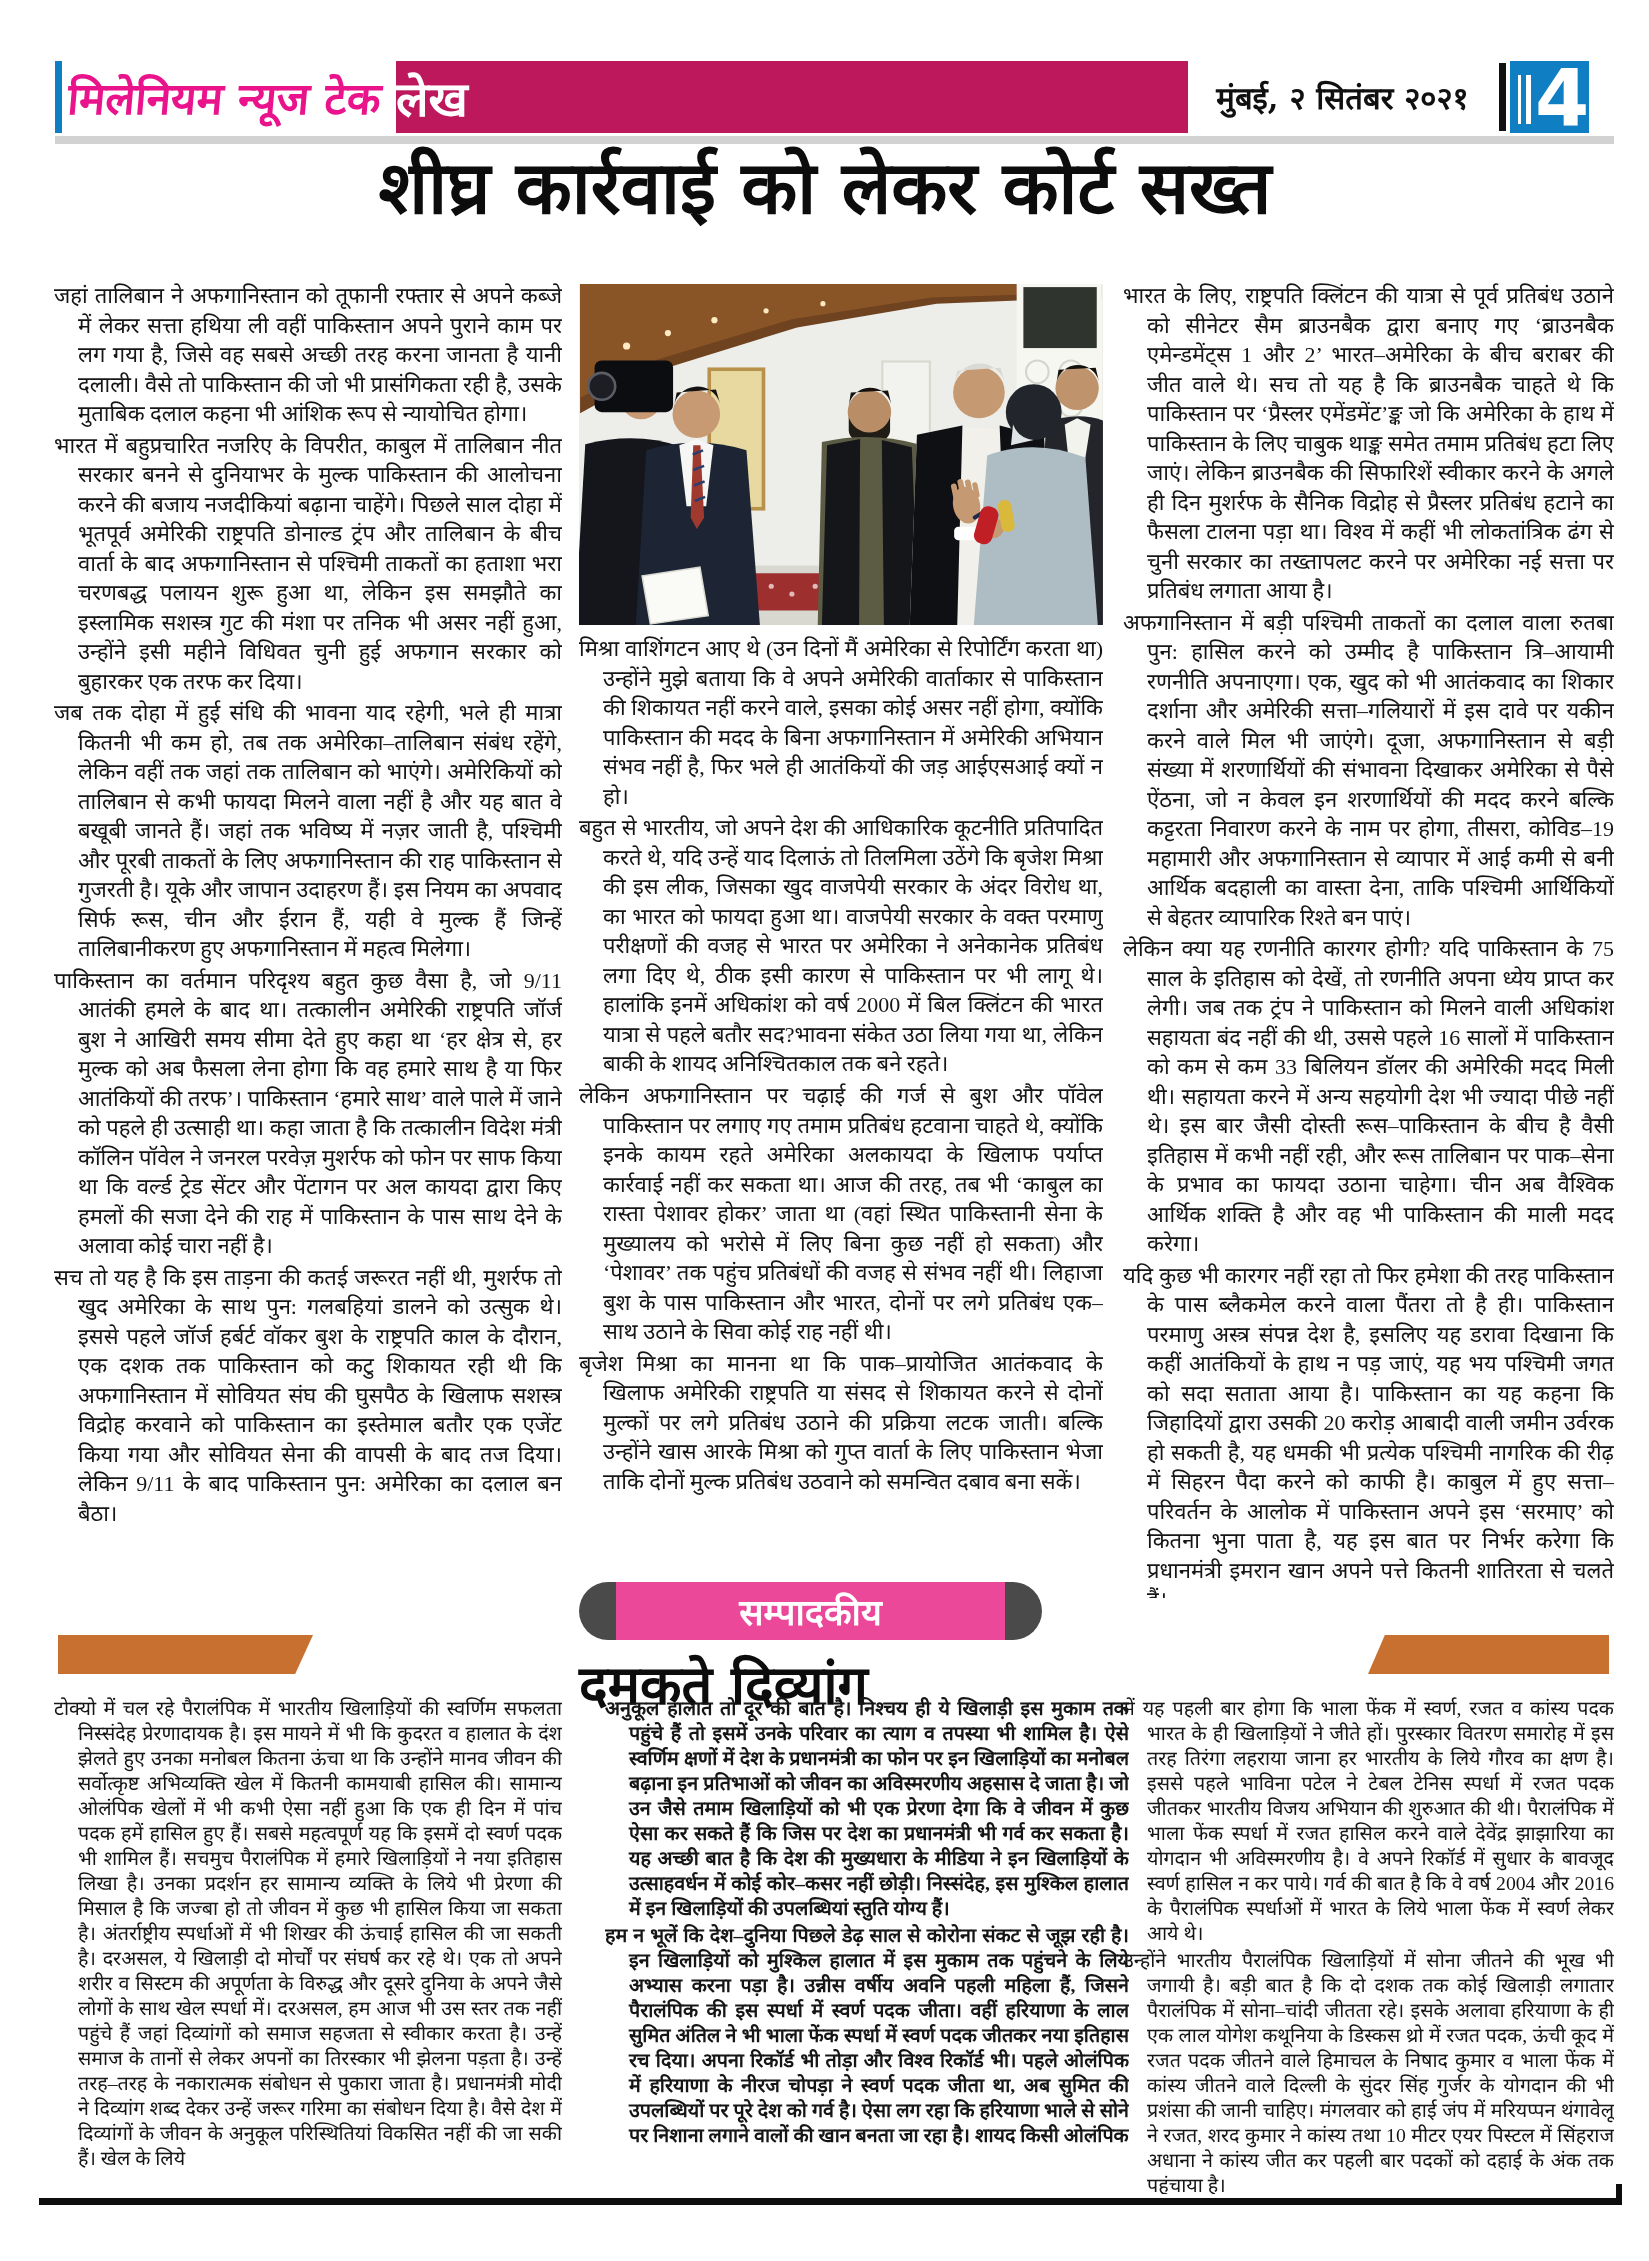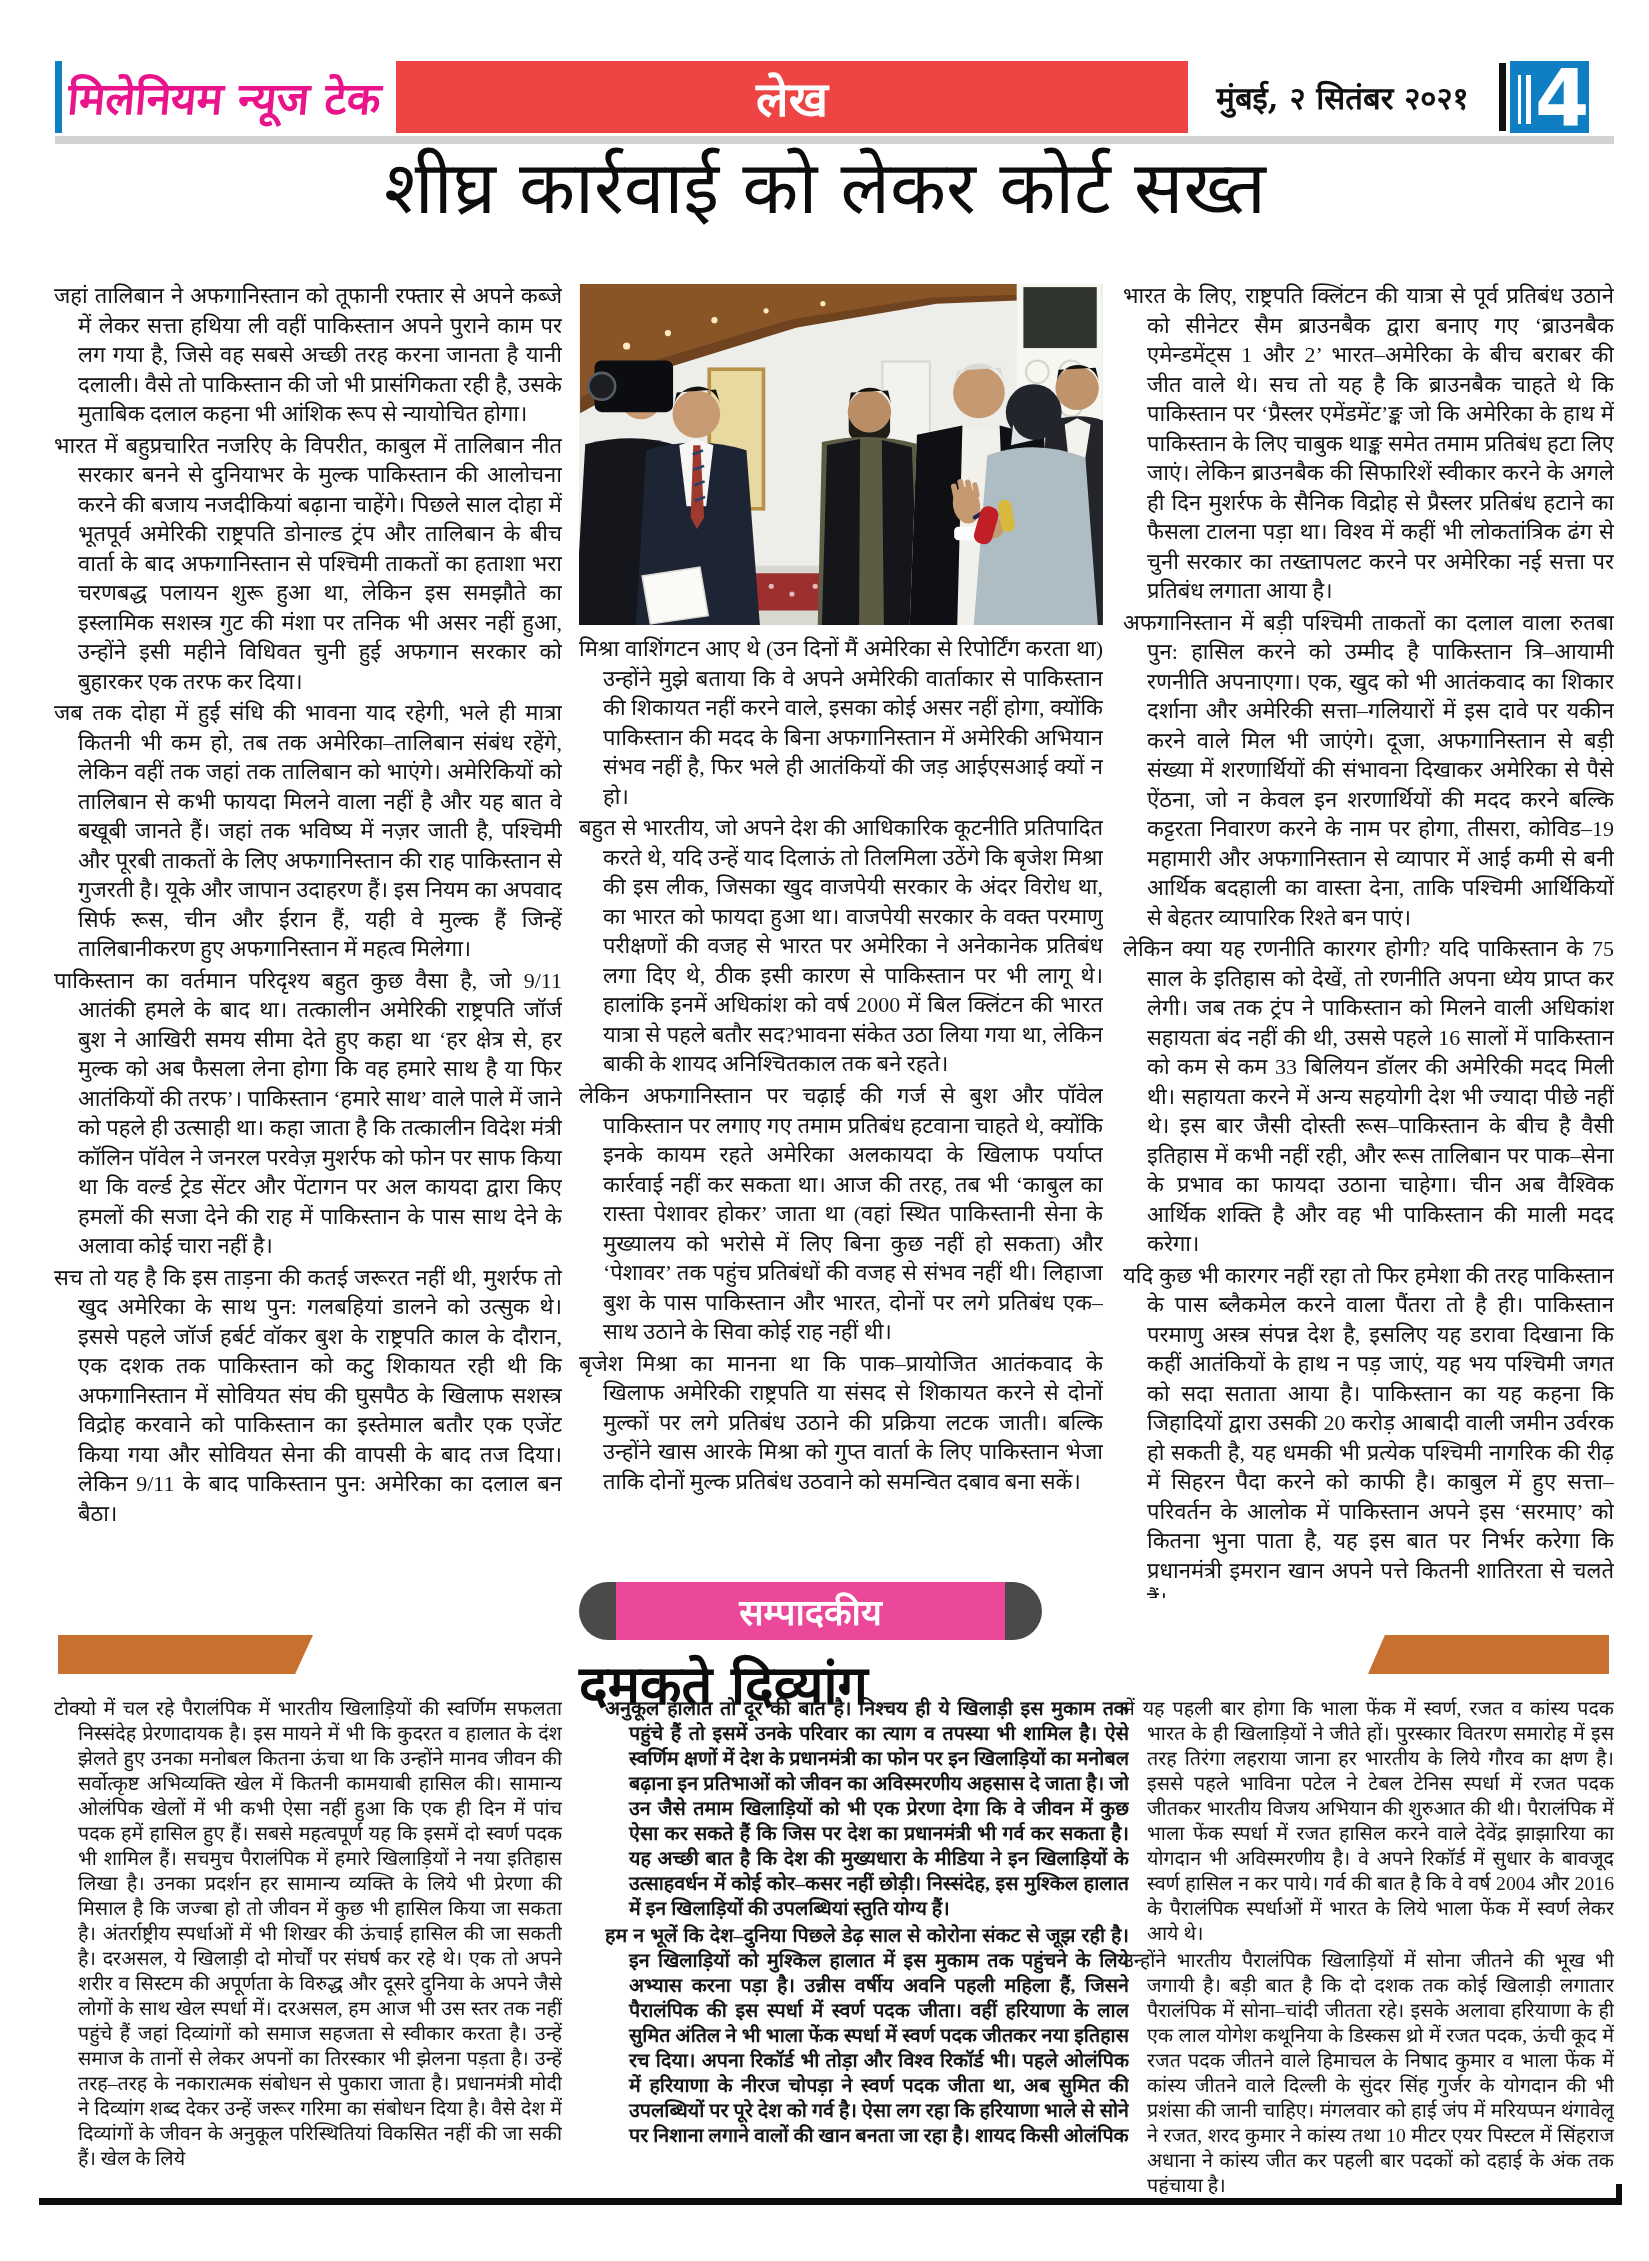--- a/index.html
+++ b/index.html
@@ -4,37 +4,37 @@
 <style>
   html,body{margin:0;padding:0;background:#fff;}
   #paper{position:relative;width:1650px;height:2261px;background:#ffffff;overflow:hidden;
          font-family:"Liberation Serif","DejaVu Serif",serif;color:#151515;}
   .abs{position:absolute;}
   
   #accent-bar{left:55px;top:61px;width:6.7px;height:72px;background:#0f7ec3;}
   #brand{left:68px;top:61px;width:325px;height:72px;display:flex;align-items:center;
          font-family:"DejaVu Sans","Liberation Sans",sans-serif;font-weight:800;font-size:44px;
          color:#e9138b;transform:skewX(-5deg);white-space:nowrap;}
-  #section-box{left:396px;top:61px;width:792px;height:72px;background:#ef4444;display:flex;
-         align-items:center;justify-content:center;}
+  #section-box{left:396px;top:61px;width:792px;height:72px;background:#be185d;display:flex;
+         align-items:center;justify-content:flex-start;}
   #section-box span{font-family:"DejaVu Sans","Liberation Sans",sans-serif;font-weight:800;
          font-size:48px;color:#ffffff;}
   #dateline{left:1190px;top:61px;width:305px;height:72px;display:flex;align-items:center;
          justify-content:center;font-family:"DejaVu Serif","Liberation Serif",serif;
          font-weight:700;font-size:31px;color:#101010;white-space:nowrap;}
   #head-divider{left:1499px;top:63px;width:7.2px;height:68px;background:#111;}
   #page-box{left:1510px;top:61px;width:79px;height:72px;background:#0f7ec3;}
   #page-box .wl1{position:absolute;left:8.3px;top:13.5px;width:3.1px;height:49px;background:#fff;}
   #page-box .wl2{position:absolute;left:15.5px;top:13.5px;width:5.2px;height:49px;background:#fff;}
   #page-box .num{position:absolute;left:25px;top:-8.3px;font-family:"DejaVu Sans","Liberation Sans",sans-serif;
          font-weight:800;font-size:78px;color:#fff;}
   #gray-bar{left:55px;top:136px;width:1559px;height:8.3px;background:#d2d2d2;}
   
   #main-headline{left:0;top:146px;width:1650px;text-align:center;
-         font-family:"DejaVu Sans","Liberation Sans",sans-serif;font-weight:400;
+         font-family:"DejaVu Sans","Liberation Sans",sans-serif;font-weight:700;
          font-size:73px;line-height:1.15;color:#0c0c0c;}
   
   .col{top:281px;height:1317px;overflow:hidden;text-align:justify;font-size:22px;line-height:29.5px;}
   #col-1{left:54px;width:508px;}
   #col-2{left:579px;width:524px;}
   #col-3{left:1123px;width:491px;}
   .col p,.ecol p{margin:0 0 2.1px 0;padding-left:24px;text-indent:-24px;}
   #news-photo{display:block;width:524px;height:341px;margin:3.1px 0 9.3px 0;background:#edeeea;}
   
   #editorial-banner{left:579px;top:1582px;width:463px;height:58px;display:flex;

